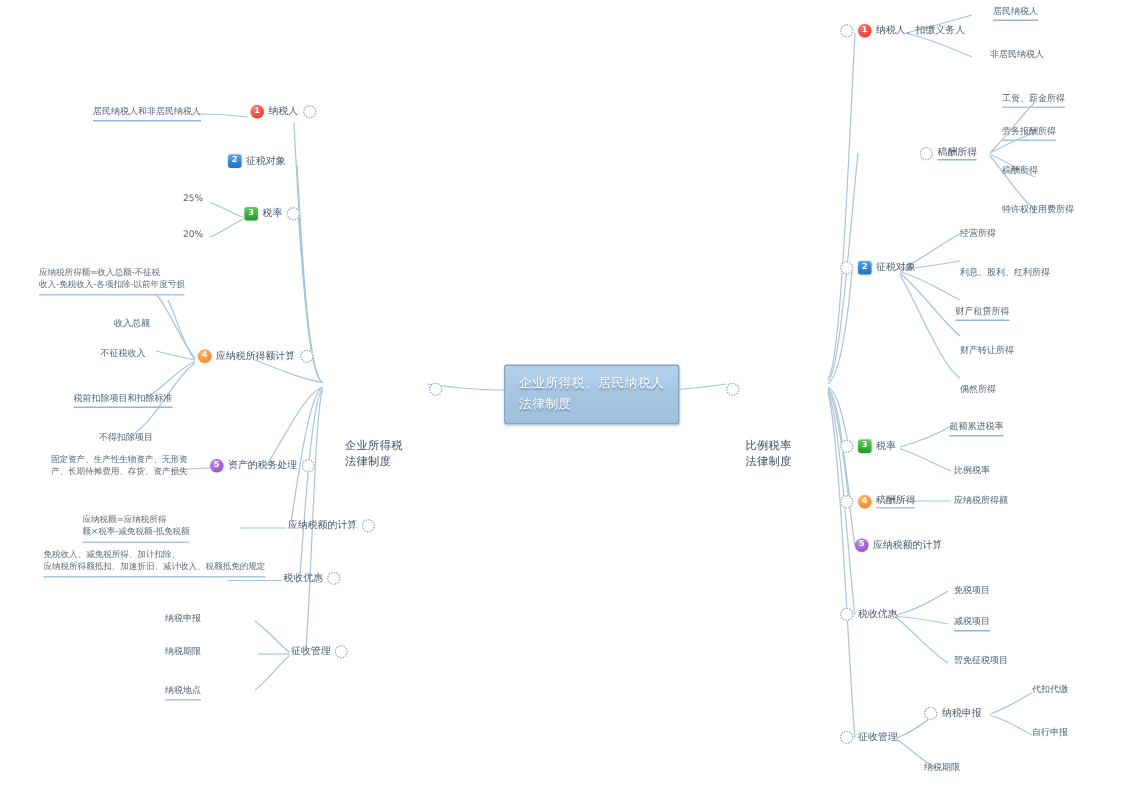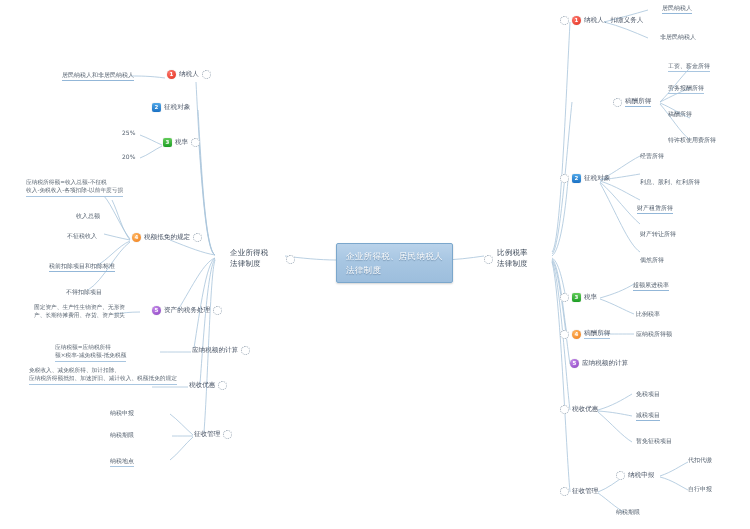--- a/index.html
+++ b/index.html
@@ -21,21 +21,21 @@
     color:#ffffff;
     font-size:8.5px;
     padding:7px 9px;
     box-shadow:0 1px 2px rgba(0,0,0,.18);
     text-shadow:0 1px 1px rgba(60,90,120,.55);
     letter-spacing:.3px;
   }
   .root .l2{display:block;margin-top:3px;}
 
   
-  .lvl1{font-size:7.5px;color:#3c4858;letter-spacing:.2px;}
+  .lvl1{font-size:7.5px;color:#3c4858;letter-spacing:.2px;margin-top:44px;}
   .lvl1 .l2{display:block;margin-top:2px;}
 
   
   .lvl2{font-size:6.6px;color:#4a5566;display:flex;align-items:center;gap:3px;}
   .lvl2.rtl{flex-direction:row-reverse;}
 
   .badge{
     width:9px;height:9px;border-radius:2px;flex:0 0 9px;
     display:inline-flex;align-items:center;justify-content:center;
     color:#fff;font-size:5.5px;font-weight:bold;line-height:9px;
@@ -170,33 +170,33 @@
   <div class="node lvl2 rtl" style="left:163px;top:138px;">
     <span class="collapse"></span>
     <span>税率</span>
     <span class="badge b-green">3</span>
   </div>
   <div class="node lvl3" style="left:122px;top:129px;">25%</div>
   <div class="node lvl3" style="left:122px;top:153px;">20%</div>
 
   <div class="node lvl2 rtl" style="left:132px;top:233px;">
     <span class="collapse"></span>
-    <span>税额抵免的规定</span>
+    <span>应纳税所得额计算</span>
     <span class="badge b-orange">4</span>
   </div>
   <div class="node lvl4 multi ul-short" style="left:26px;top:178px;">
     <span>应纳税所得额=收入总额-不征税</span>
     <span>收入-免税收入-各项扣除-以前年度亏损</span>
   </div>
   <div class="node lvl3" style="left:76px;top:212px;">收入总额</div>
   <div class="node lvl3" style="left:67px;top:232px;">不征税收入</div>
   <div class="node lvl3 ul" style="left:49px;top:262px;">税前扣除项目和扣除标准</div>
   <div class="node lvl3" style="left:66px;top:288px;">不得扣除项目</div>
 
-  <div class="node lvl2 rtl" style="left:152px;top:306px;">
+  <div class="node lvl2 rtl" style="left:140px;top:306px;">
     <span class="collapse"></span>
     <span>资产的税务处理</span>
     <span class="badge b-purple">5</span>
   </div>
   <div class="node lvl4 multi" style="left:34px;top:303px;">
     <span>固定资产、生产性生物资产、无形资</span>
     <span>产、长期待摊费用、存货、资产损失</span>
   </div>
 
   <div class="node lvl2 rtl" style="left:192px;top:346px;">

